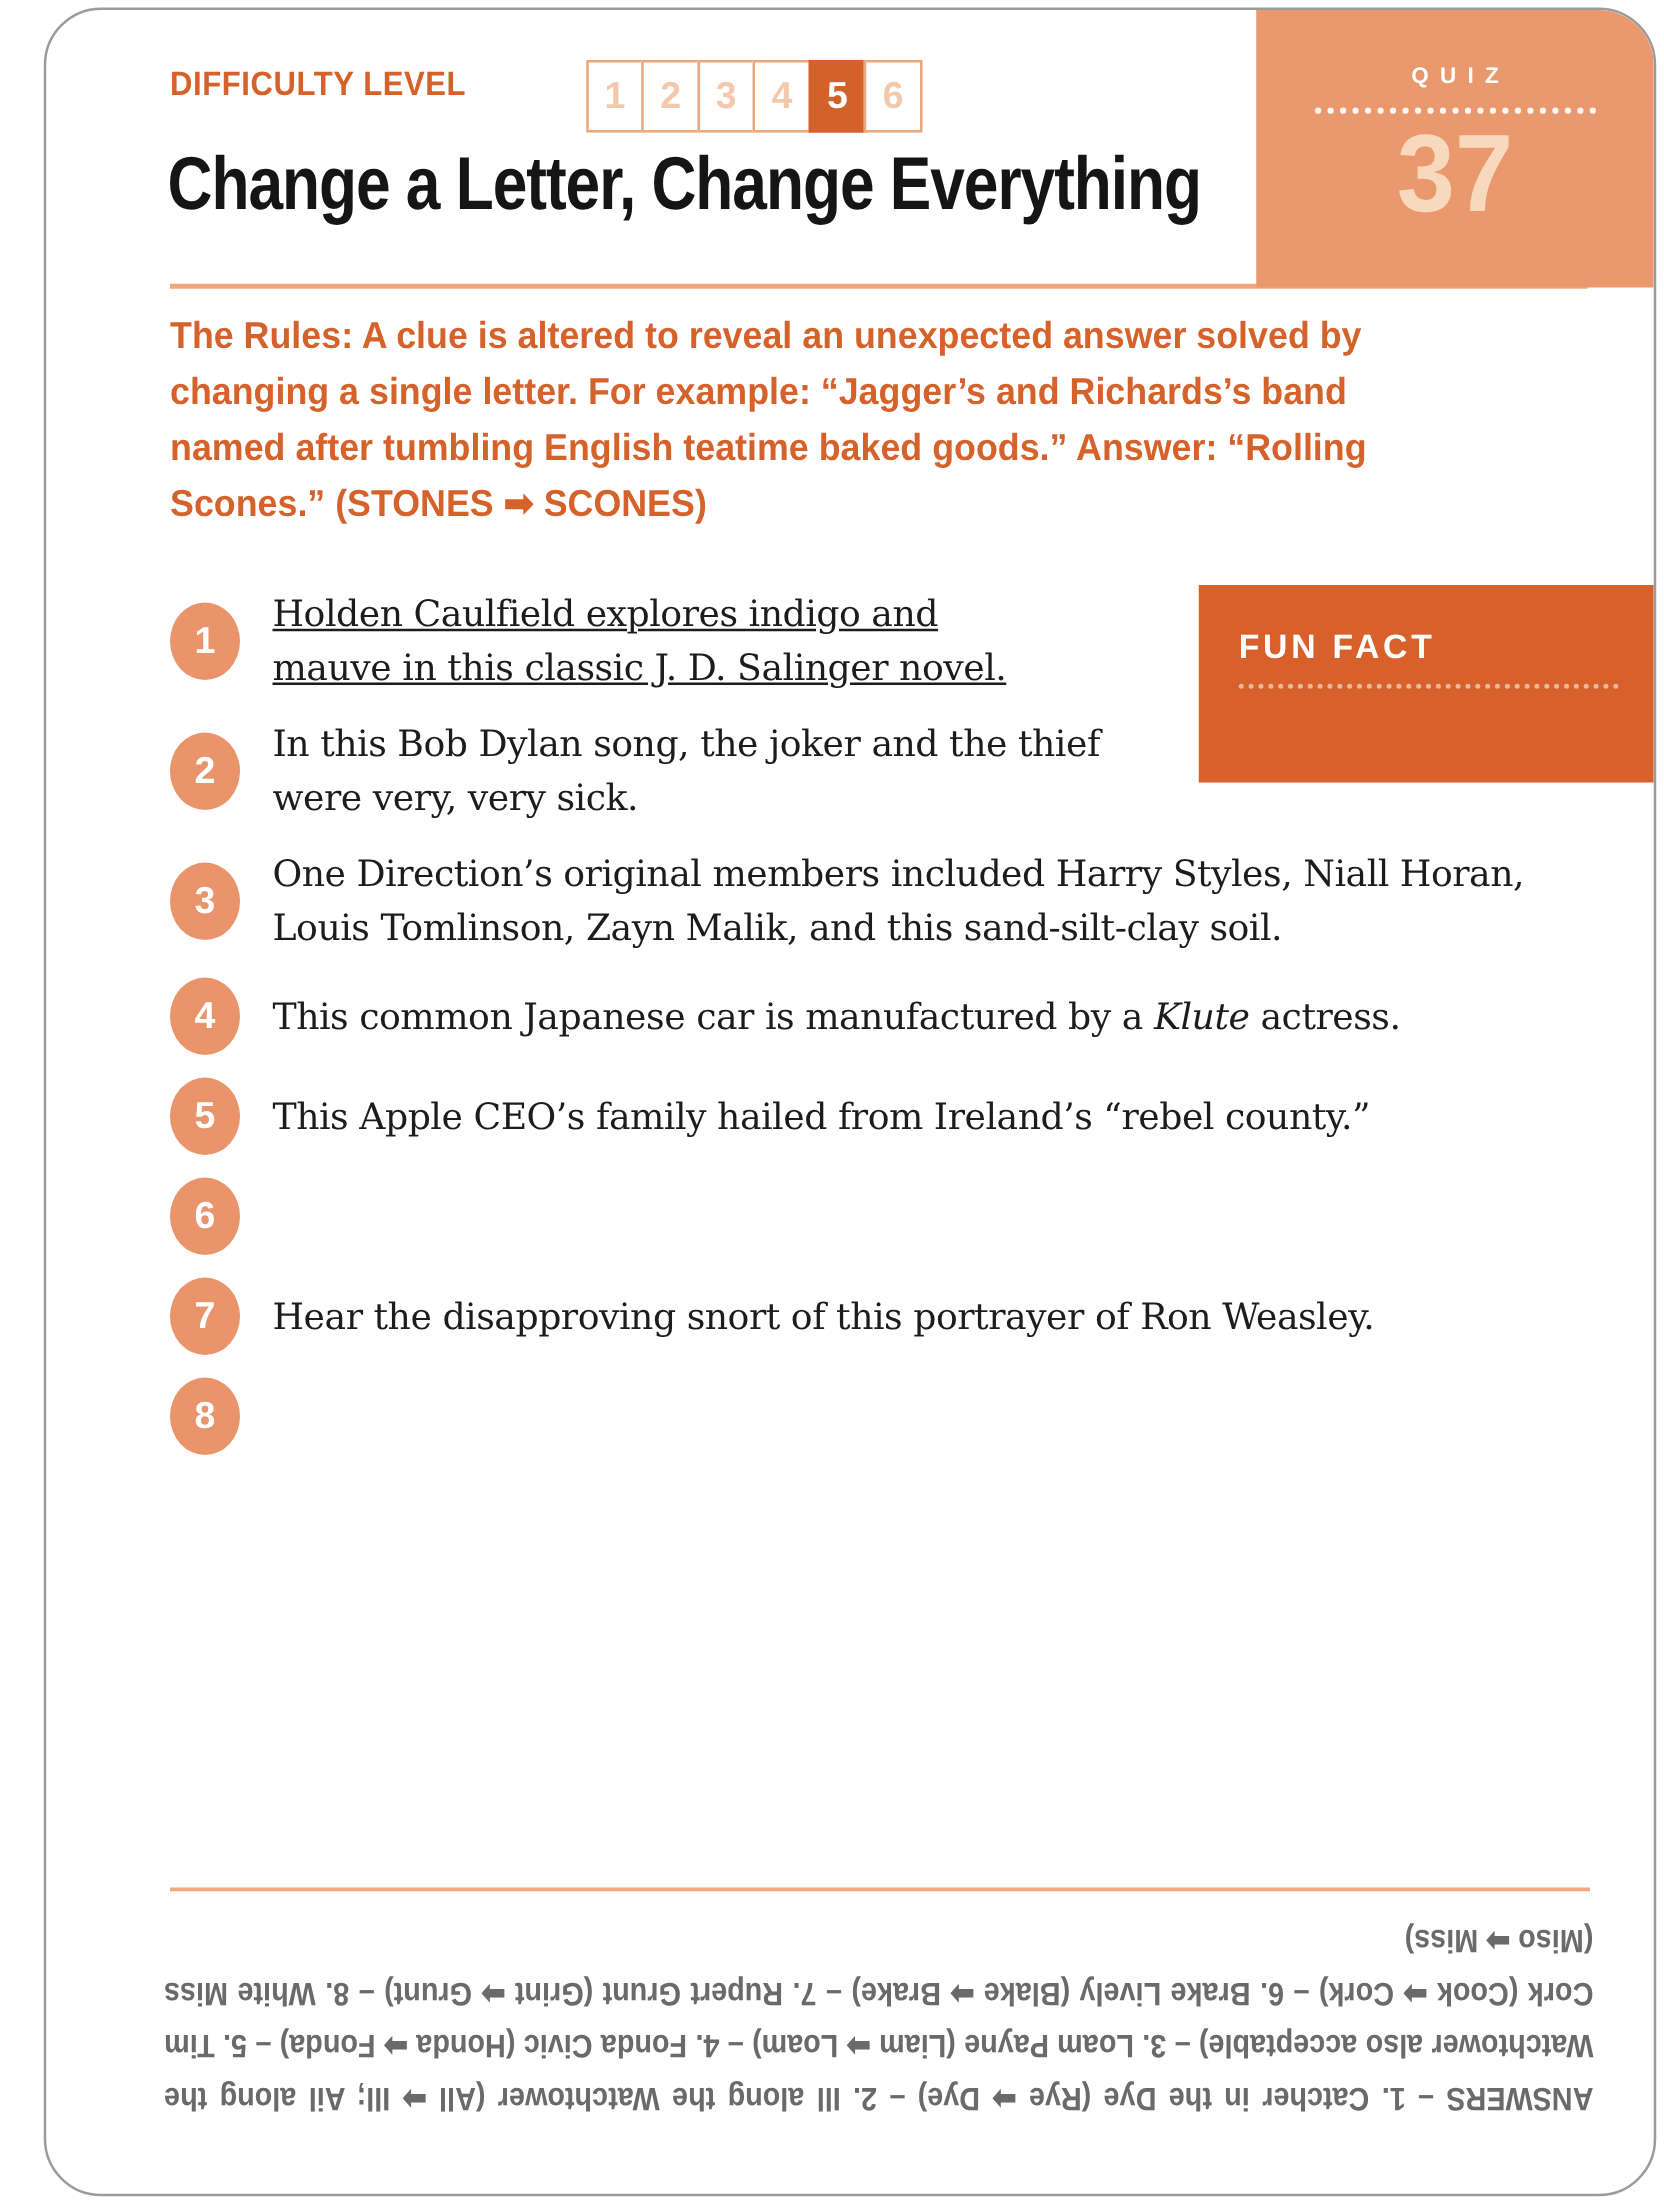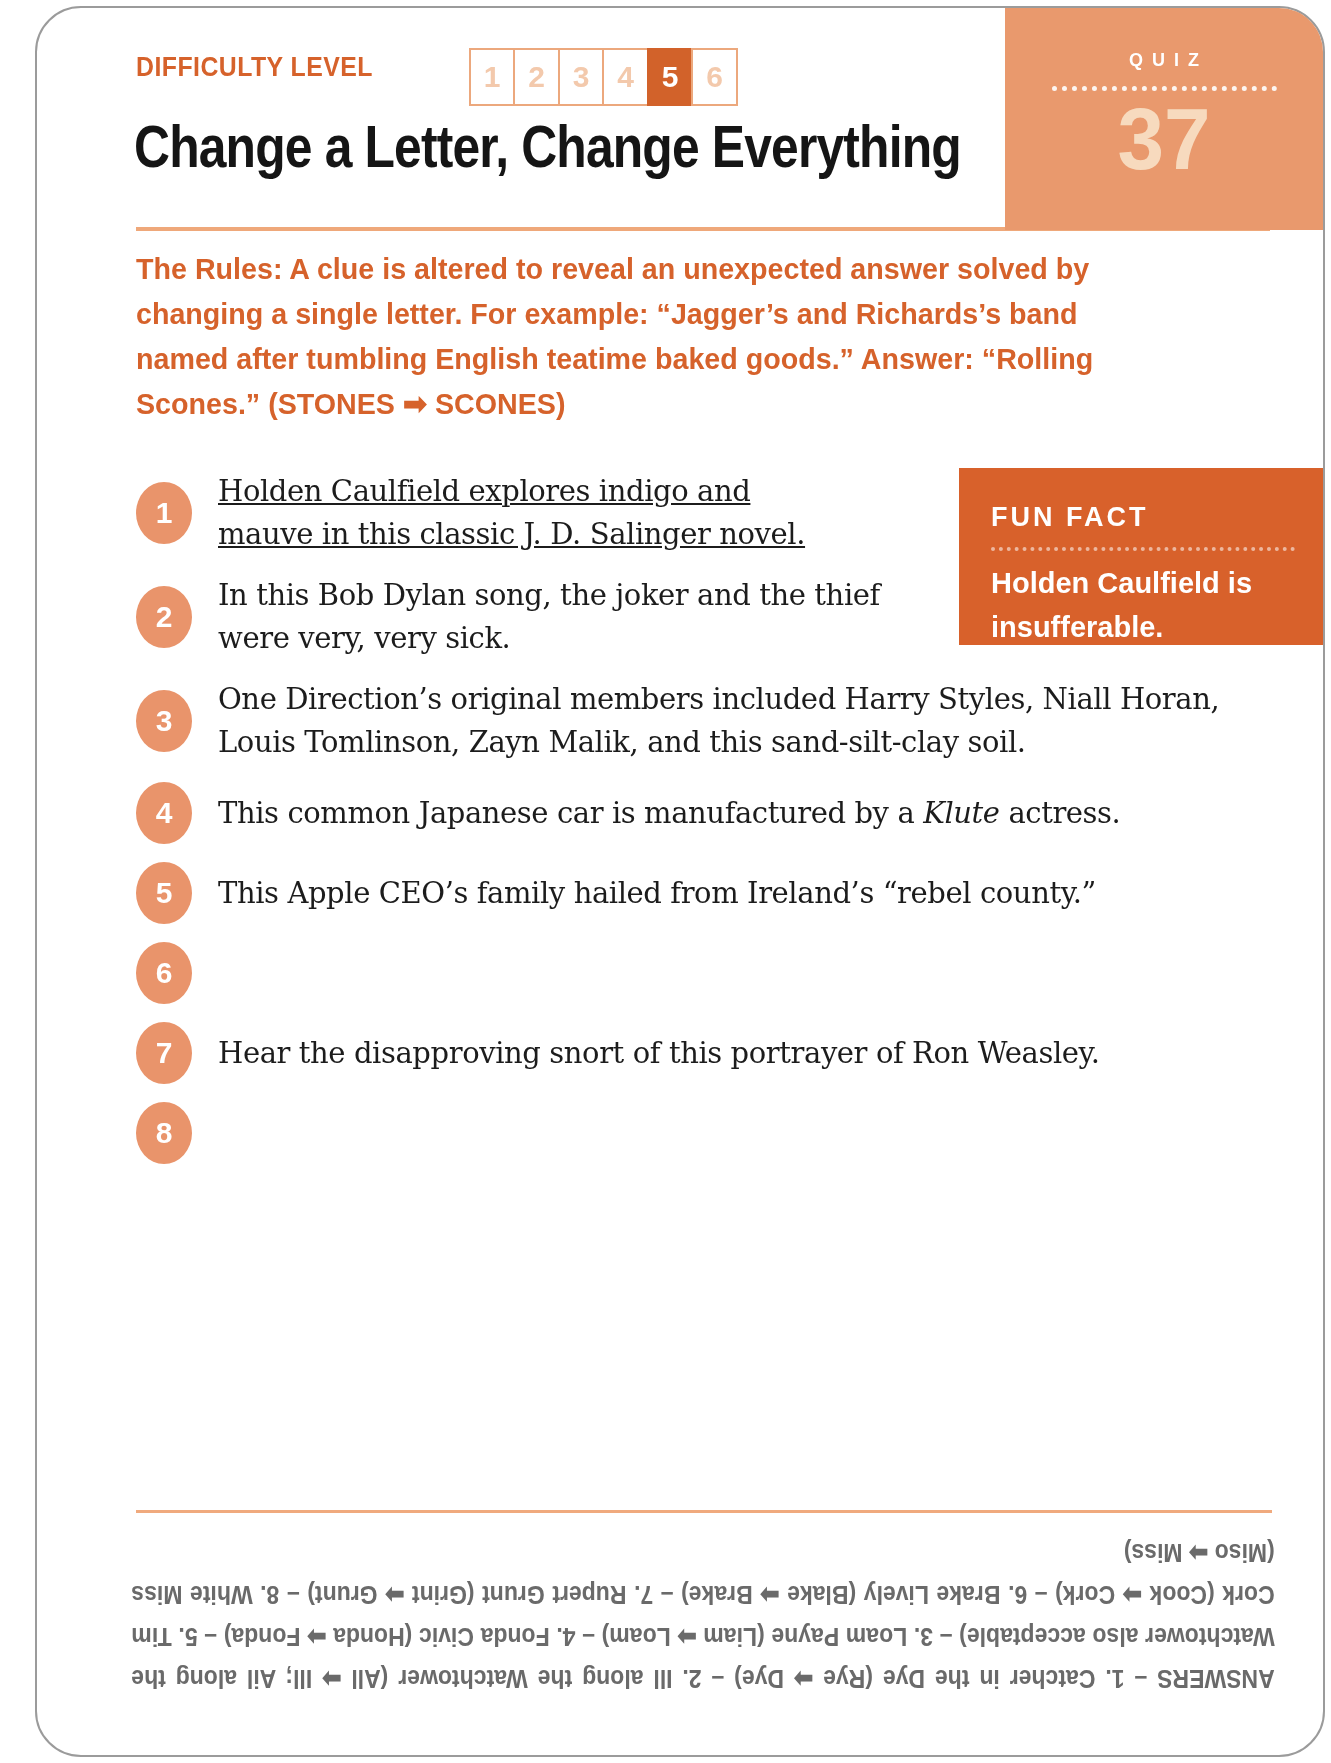--- a/index.html
+++ b/index.html
@@ -24,21 +24,21 @@
 
   .page-title{position:absolute;left:97px;top:104px;font-weight:bold;font-size:60px;color:#151515;
         letter-spacing:-1px;white-space:nowrap;transform:scaleX(.83);transform-origin:left top;}
   .header-rule{position:absolute;left:99px;top:219px;width:1134px;height:3.5px;background:#EFA87A;}
 
   
   .rules-text{position:absolute;left:99px;top:238px;width:1085px;color:#D6622B;font-weight:bold;
         font-size:30px;line-height:1.5;transform:scaleX(.955);transform-origin:left top;}
 
   
-  .fun-fact{position:absolute;right:0;top:460px;width:364px;height:177px;background:#D8612B;
+  .fun-fact{position:absolute;right:0;top:460px;width:364px;height:158px;background:#D8612B;
         box-sizing:border-box;padding:34px 28px 0 32px;z-index:2;}
   .fun-fact-label{color:#fff;font-weight:bold;font-size:27px;letter-spacing:3px;}
   .fun-fact-dots{margin-top:14px;border-top:4px dotted rgba(255,255,255,.55);height:0;}
   .fun-fact-text{margin-top:11px;color:#fff;font-weight:bold;font-size:29px;line-height:1.5;}
 
   
   .questions{position:absolute;left:99px;top:462px;width:1140px;}
   .q-item{display:flex;align-items:center;gap:26px;margin-bottom:18px;}
   .q-num{flex:0 0 56px;width:56px;height:62px;border-radius:50%;background:#E9946B;color:#fff;
         display:flex;align-items:center;justify-content:center;font-weight:bold;font-size:30px;}
@@ -78,21 +78,20 @@
 
   <div class="page-title">Change a Letter, Change Everything</div>
 
   <div class="header-rule"></div>
 
   <div class="rules-text">The Rules: A clue is altered to reveal an unexpected answer solved by changing a single letter. For example: “Jagger’s and Richards’s band named after tumbling English teatime baked goods.” Answer: “Rolling Scones.” (STONES ➡ SCONES)</div>
 
   <div class="fun-fact">
     <div class="fun-fact-label">FUN FACT</div>
     <div class="fun-fact-dots"></div>
-    <div class="fun-fact-text">Holden Caulfield is insufferable.</div>
   </div>
 
   <div class="questions">
     <div class="q-item">
       <div class="q-num">1</div>
       <div class="q-text"><span>Holden Caulfield explores indigo and mauve in this classic J. D. Salinger novel.</span></div>
     </div>
     <div class="q-item">
       <div class="q-num">2</div>
       <div class="q-text"><span>In this Bob Dylan song, the joker and the thief were very, very sick.</span></div>

